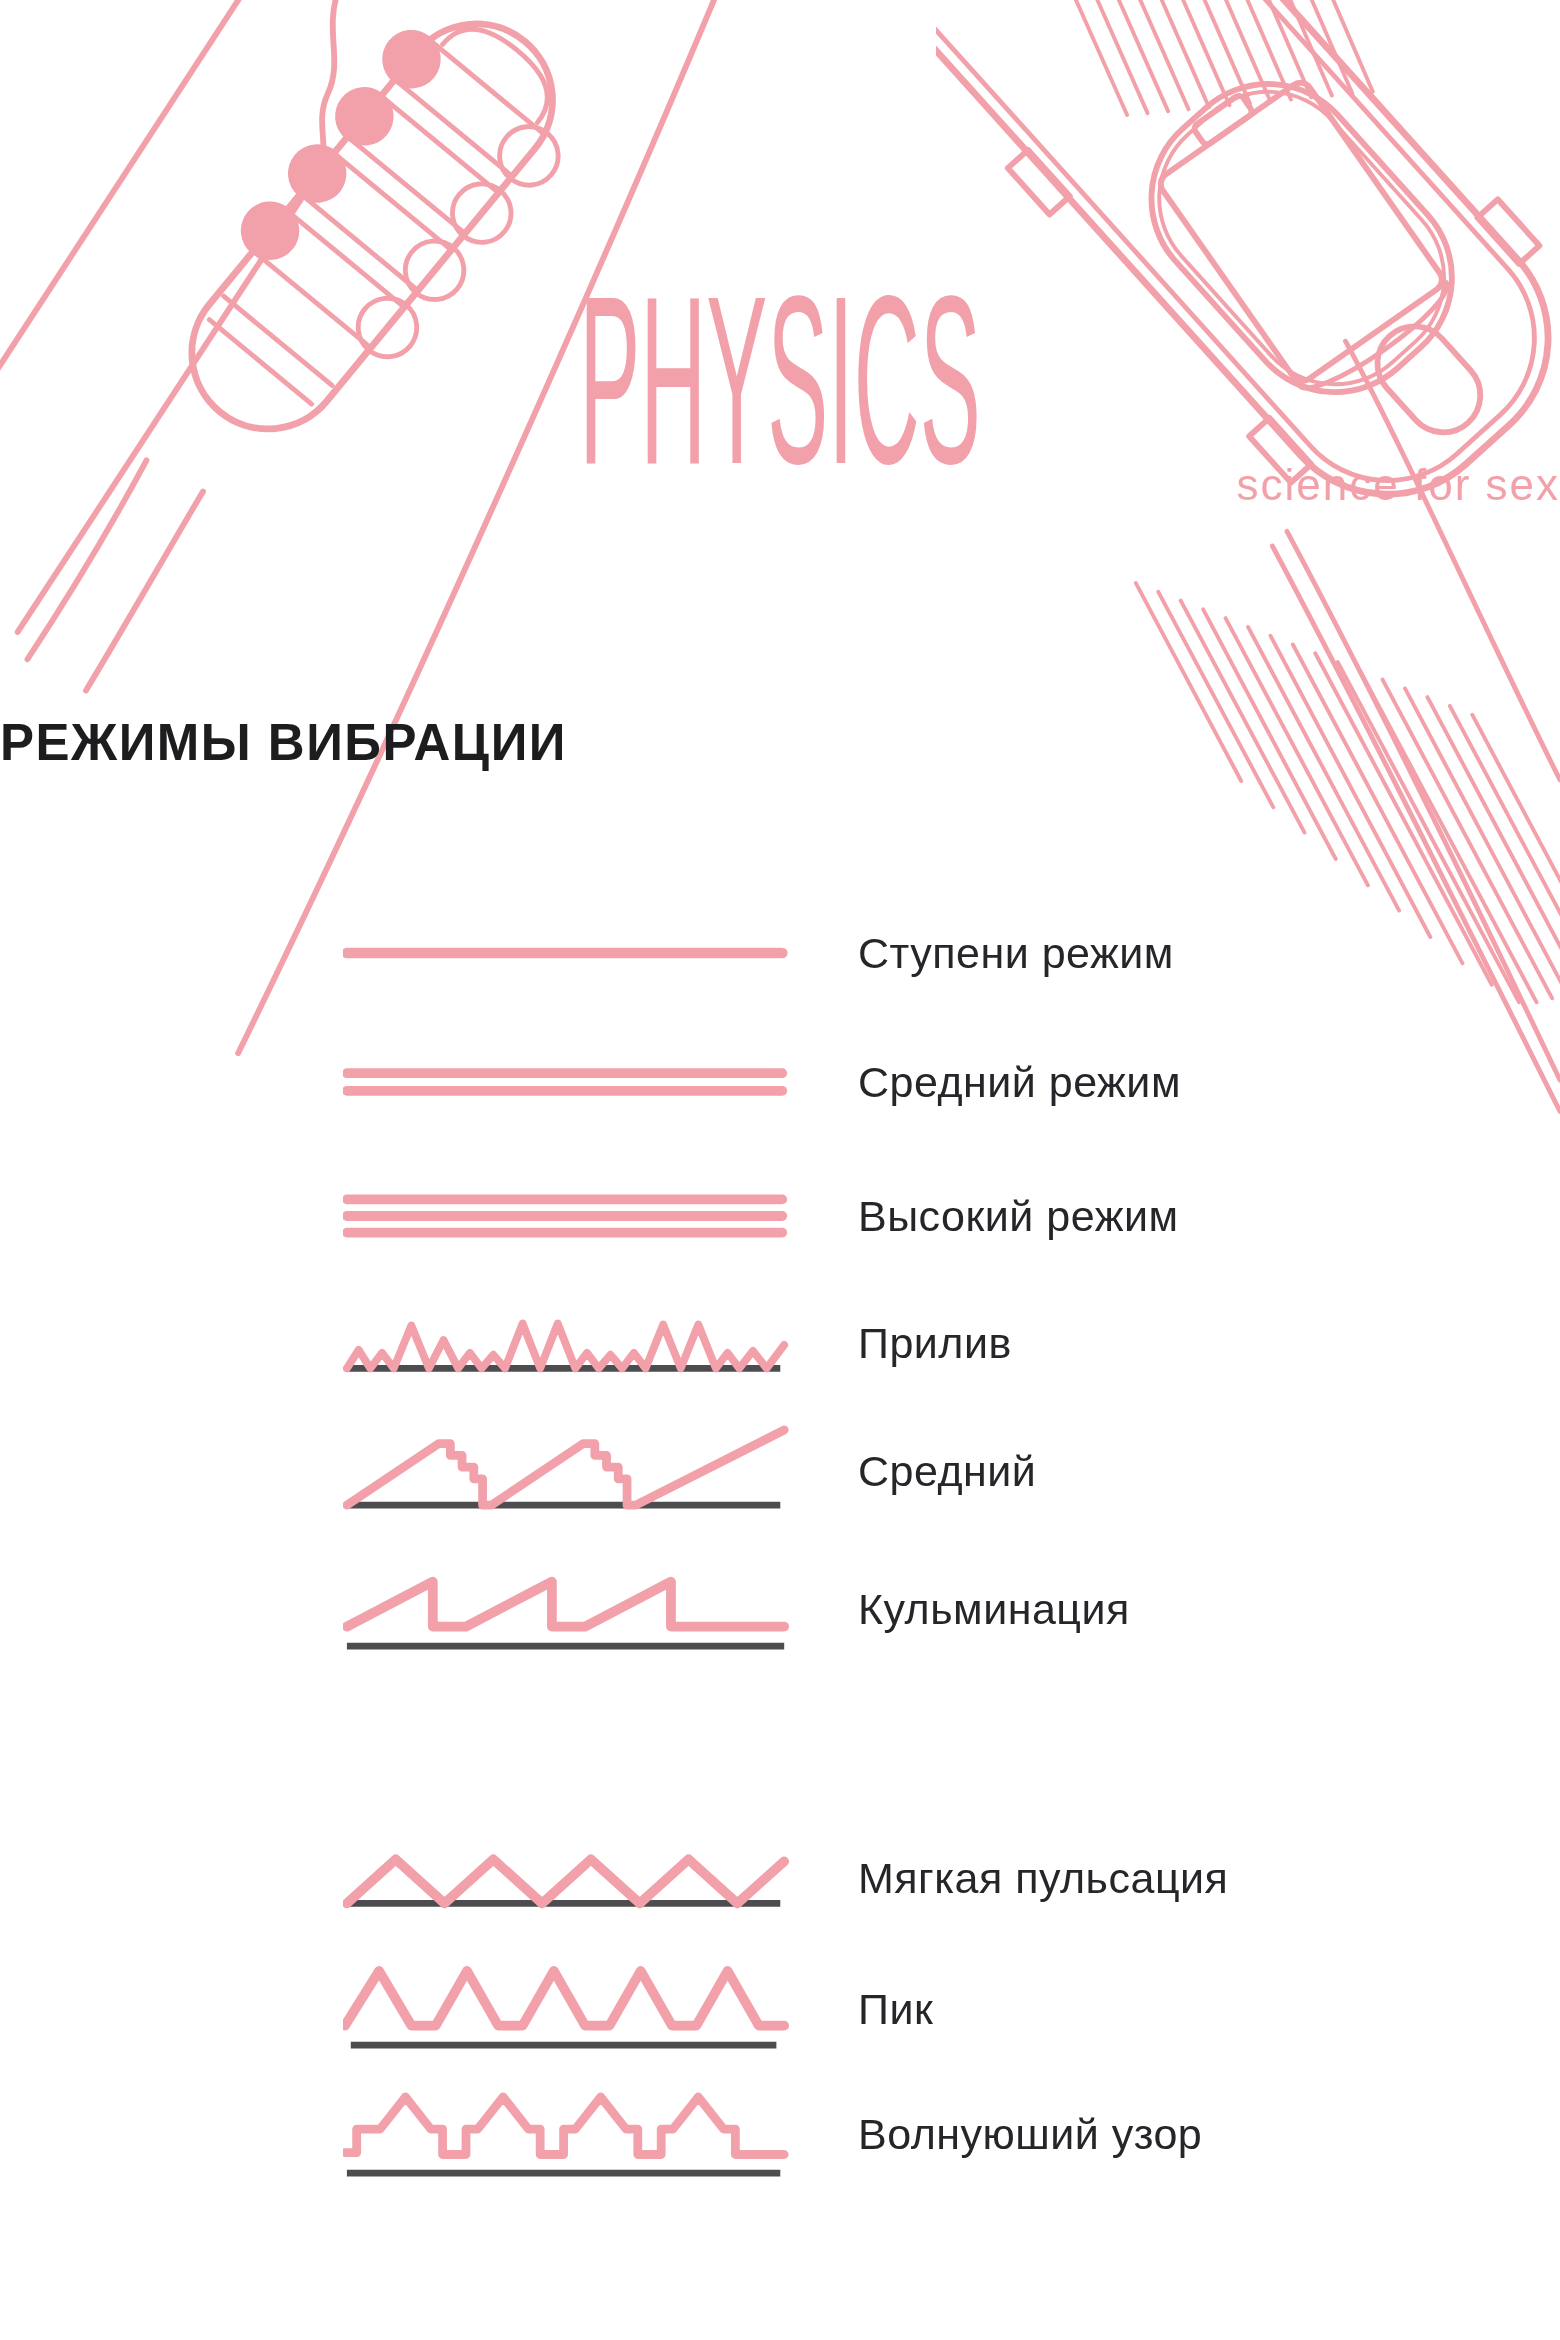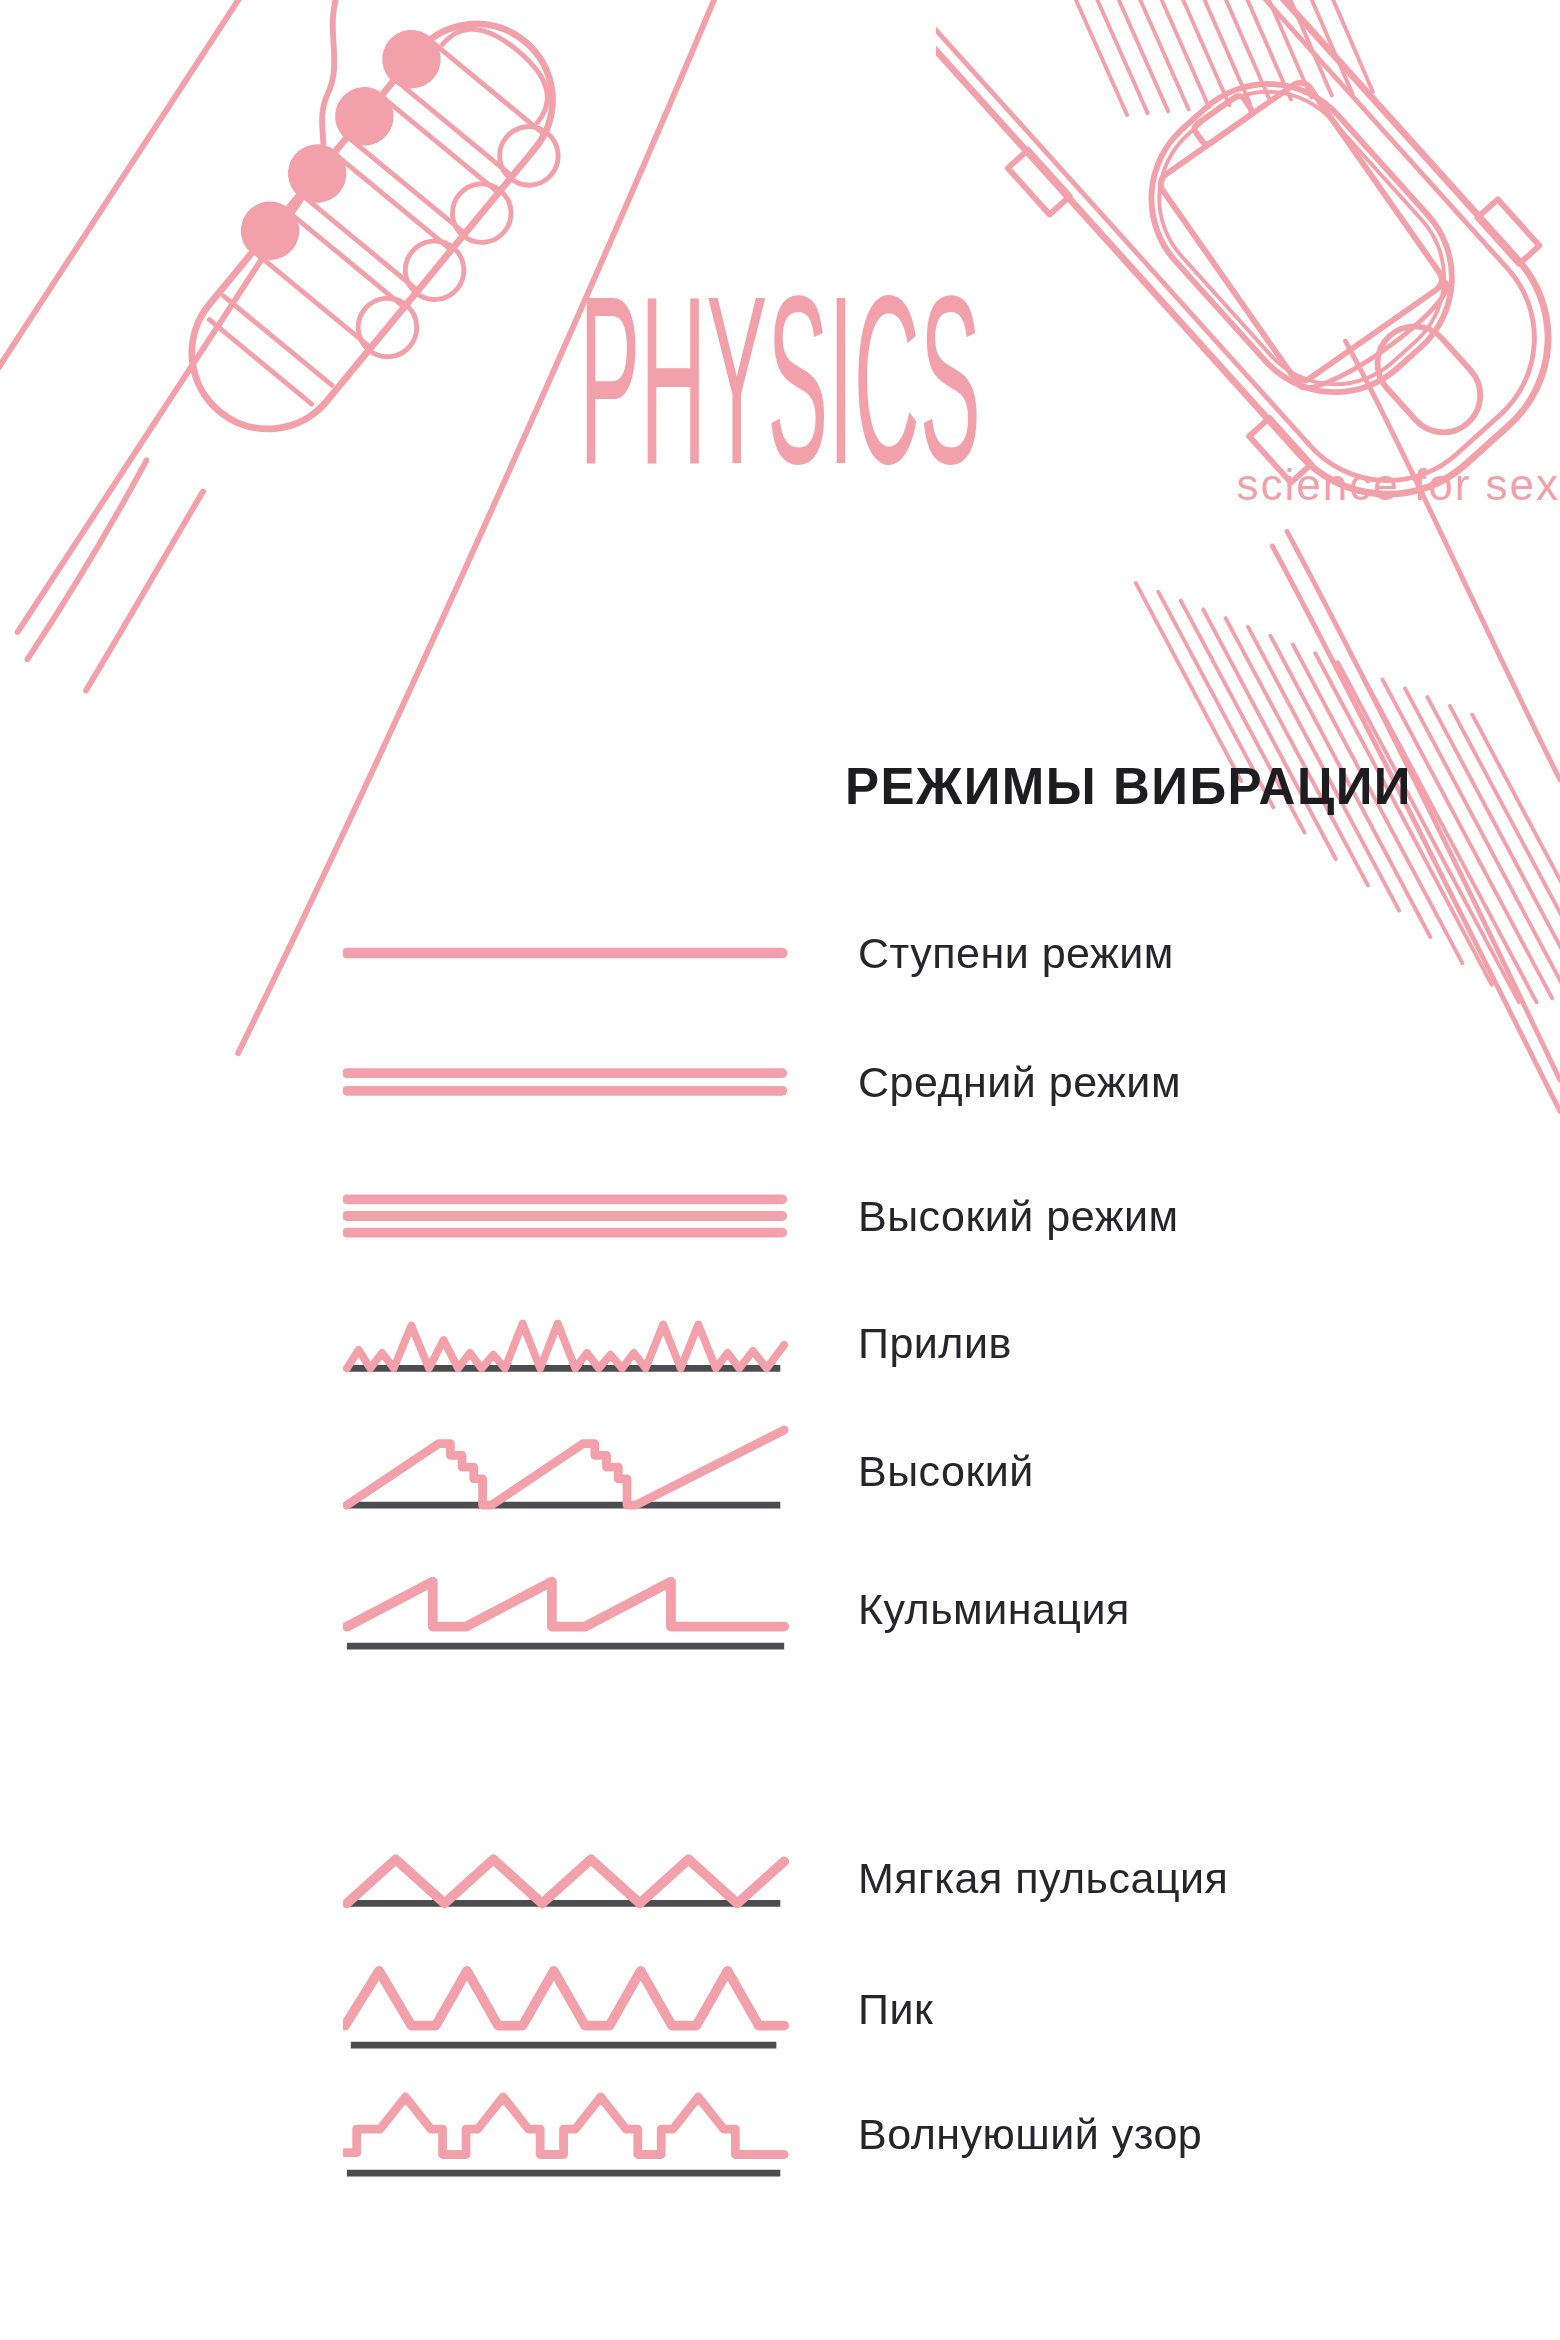--- a/index.html
+++ b/index.html
@@ -5,21 +5,21 @@
   html,body{margin:0;padding:0;background:#fff;}
   .canvas{position:relative;width:1560px;height:2341px;background:#ffffff;overflow:hidden;
           font-family:"Liberation Sans", sans-serif;}
   .deco{position:absolute;pointer-events:none;}
   .ink{stroke:var(--pink,#F2A1AA);fill:none;stroke-linecap:round;stroke-linejoin:round;}
   .ink-fill{fill:var(--pink,#F2A1AA);stroke:none;}
   .logo-svg{position:absolute;left:0;top:263px;width:1560px;height:254px;}
   .logo-text{fill:var(--pink,#F2A1AA);font-family:"Liberation Sans",sans-serif;font-weight:400;}
   .tagline{position:absolute;left:0;top:460px;width:1560px;text-align:right;
            color:var(--pink,#F2A1AA);font-size:44px;letter-spacing:2px;font-weight:400;}
-  .heading{position:absolute;left:0;top:761px;width:1412px;text-align:right;
+  .heading{position:absolute;left:0;top:717px;width:1412px;text-align:left;
            color:var(--text,#1D1D1F);font-size:51px;line-height:51px;font-weight:700;letter-spacing:1.5px;}
   .mode-row{position:absolute;left:343px;width:839px;height:98px;}
   .mode-row svg{position:absolute;left:0;top:0;}
   .mode-label{position:absolute;left:515px;top:0;height:98px;display:flex;align-items:center;
               color:#26262a;font-size:43px;font-weight:400;letter-spacing:0.5px;white-space:nowrap;}
   .pw{stroke:var(--pink,#F2A1AA);fill:none;stroke-linecap:round;stroke-linejoin:round;}
   .bl{stroke:var(--dark,#4D4C4E);fill:none;stroke-width:7;stroke-linecap:butt;}
 </style>
 </head>
 <body>
@@ -128,21 +128,21 @@
     <div class="mode-label">Прилив</div>
   </div>
 
   <div class="mode-row" style="top:1422px">
     <svg width="449" height="98" viewBox="0 0 460 100">
       <line class="bl" x1="4" y1="85" x2="448" y2="85"></line>
       <path class="pw" stroke-width="9" fill="none" d="M4,85 L98,22 L110,22 L110,34 L122,34 L122,46 L134,46
         L134,58 L143,58 L143,85 L152,85 L246,22 L258,22 L258,34 L270,34 L270,46 L282,46 L282,58 L291,58
         L291,85 L300,85 L452,8"></path>
     </svg>
-    <div class="mode-label">Высокий</div>
+    <div class="mode-label">Средний</div>
   </div>
 
   <div class="mode-row" style="top:1560px">
     <svg width="449" height="98" viewBox="0 0 460 100">
       <line class="bl" x1="4" y1="88" x2="452" y2="88"></line>
       <path class="pw" stroke-width="10" fill="none" d="M4,68 L92,22 L92,68 L126,68 L214,22 L214,68 L248,68
         L336,22 L336,68 L452,68"></path>
     </svg>
     <div class="mode-label">Кульминация</div>
   </div>

